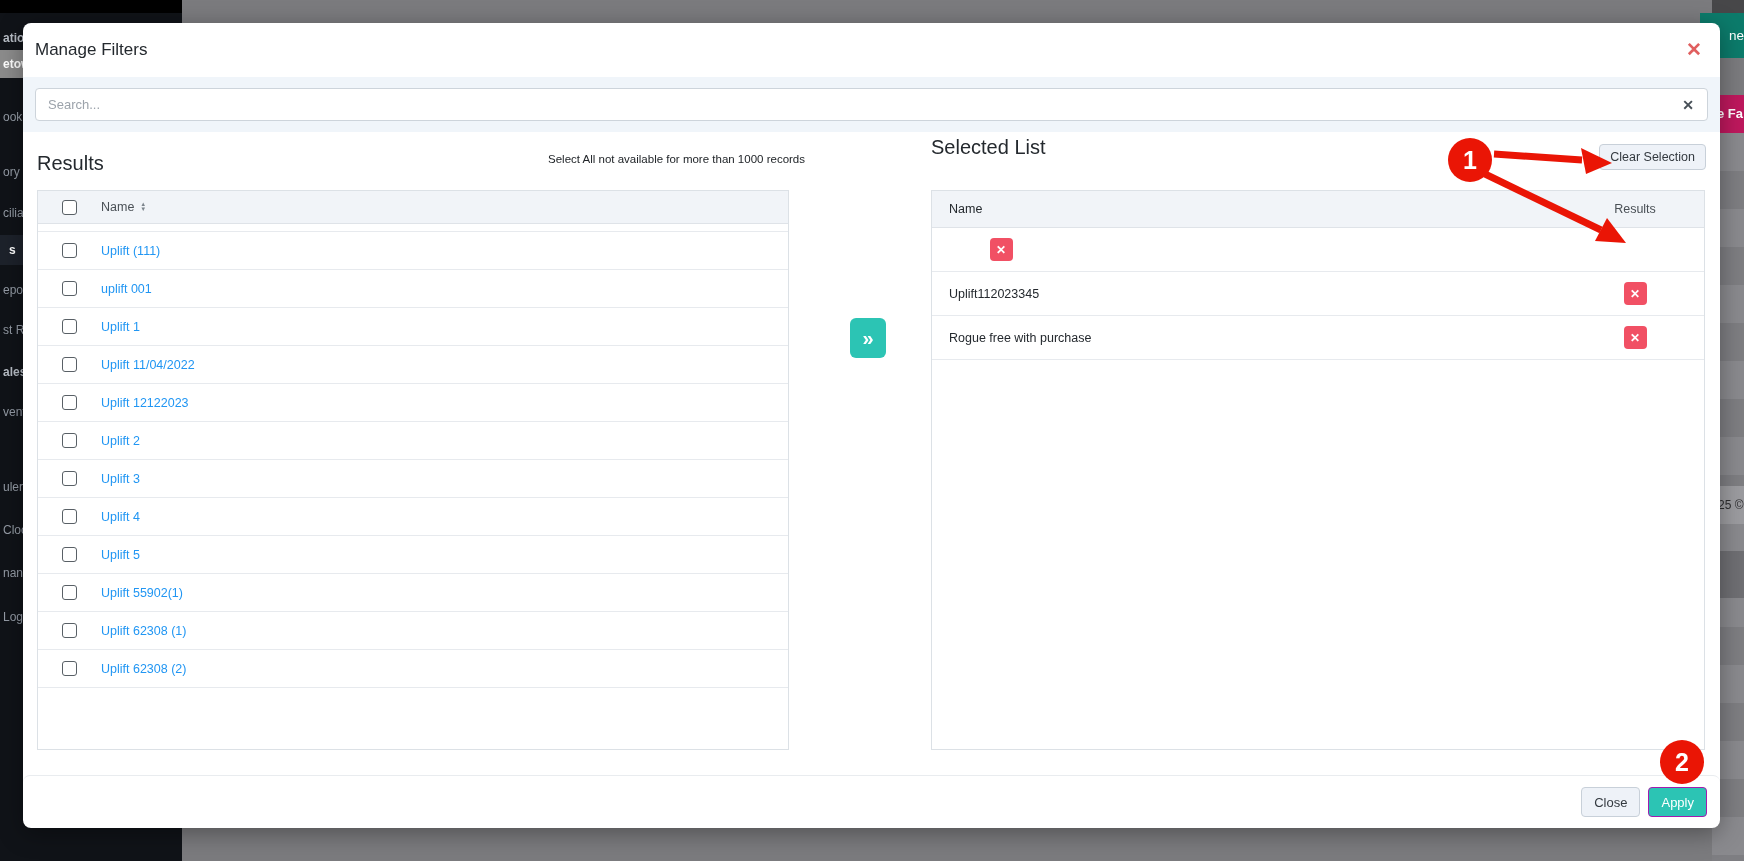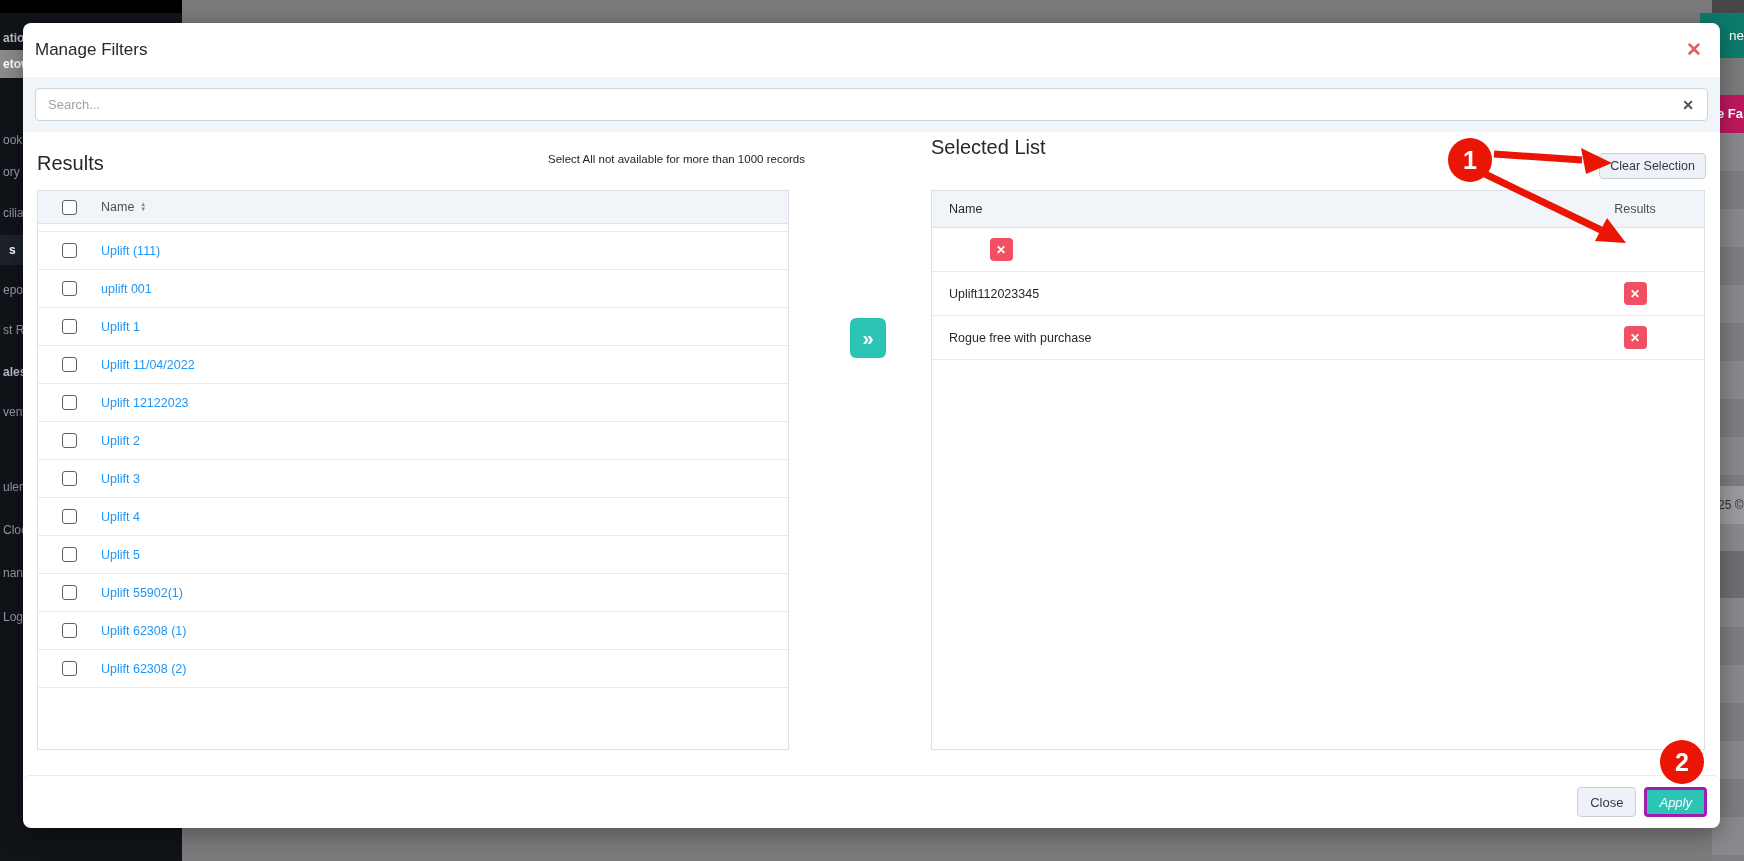--- a/index.html
+++ b/index.html
@@ -67,41 +67,41 @@
   .del-cell { width:138px; display:flex; justify-content:center; }
   .del-btn { width:23px; height:23px; background:#f15064; border:none; border-radius:4px; color:#fff;
     font-size:12px; font-weight:bold; display:flex; align-items:center; justify-content:center; cursor:pointer; }
 
   .transfer-btn { position:absolute; left:827px; top:295px; width:36px; height:40px; background:#2cc4b4;
     border:none; border-radius:6px; color:#fff; font-size:20px; font-weight:bold; cursor:pointer;
     display:flex; align-items:center; justify-content:center; }
 
   .clear-sel-btn { position:absolute; right:14px; top:121px; height:26px; padding:0 10px; background:#eef2f8;
     border:1px solid #c8d0d9; border-radius:4px; font-size:12.5px; color:#343a40; cursor:pointer;
-    font-family:"Liberation Sans", sans-serif;margin-top:9px; }
+    font-family:"Liberation Sans", sans-serif; }
 
   .modal-footer { position:absolute; left:0; bottom:0; width:100%; height:53px; border-top:1px solid #e9ecef;
     display:flex; align-items:center; justify-content:flex-end; gap:8px; padding-right:13px;border-radius:7px; }
   .btn { height:30px; padding:0 12px; border-radius:4px; font-size:13px; cursor:pointer;
     font-family:"Liberation Sans", sans-serif; }
   .btn-close { background:#eef2f8; border:1px solid #c8d0d9; color:#343a40; }
-  .btn-apply { background:#2cc4b4; border:3px solid #a21caf; color:#fff;font-style:italic; }
+  .btn-apply { background:#2cc4b4; border:1px solid #a21caf; color:#fff; }
 
   .anno-svg { position:absolute; left:0; top:0; width:1744px; height:861px; z-index:50; pointer-events:none; }
 </style>
 </head>
 <body>
 
 <div class="stage">
 
   <div class="sidebar">
     <div class="sidebar-top"></div>
     <div class="side-item bold" style="top:31px;">ation</div>
     <div class="side-item hl-pill" style="top:50px;">etow</div>
-    <div class="side-item" style="top:133px;">ook</div>
+    <div class="side-item" style="top:110px;">ook</div>
     <div class="side-item" style="top:165px;">ory</div>
     <div class="side-item" style="top:206px;">ciliati</div>
     <div class="side-item hl-row" style="top:235px;">s</div>
     <div class="side-item" style="top:283px;">epor</div>
     <div class="side-item" style="top:323px;">st Re</div>
     <div class="side-item bold" style="top:365px;">ales</div>
     <div class="side-item" style="top:405px;">vent</div>
     <div class="side-item" style="top:480px;">uler</div>
     <div class="side-item" style="top:523px;">Clock</div>
     <div class="side-item" style="top:566px;">nanc</div>

